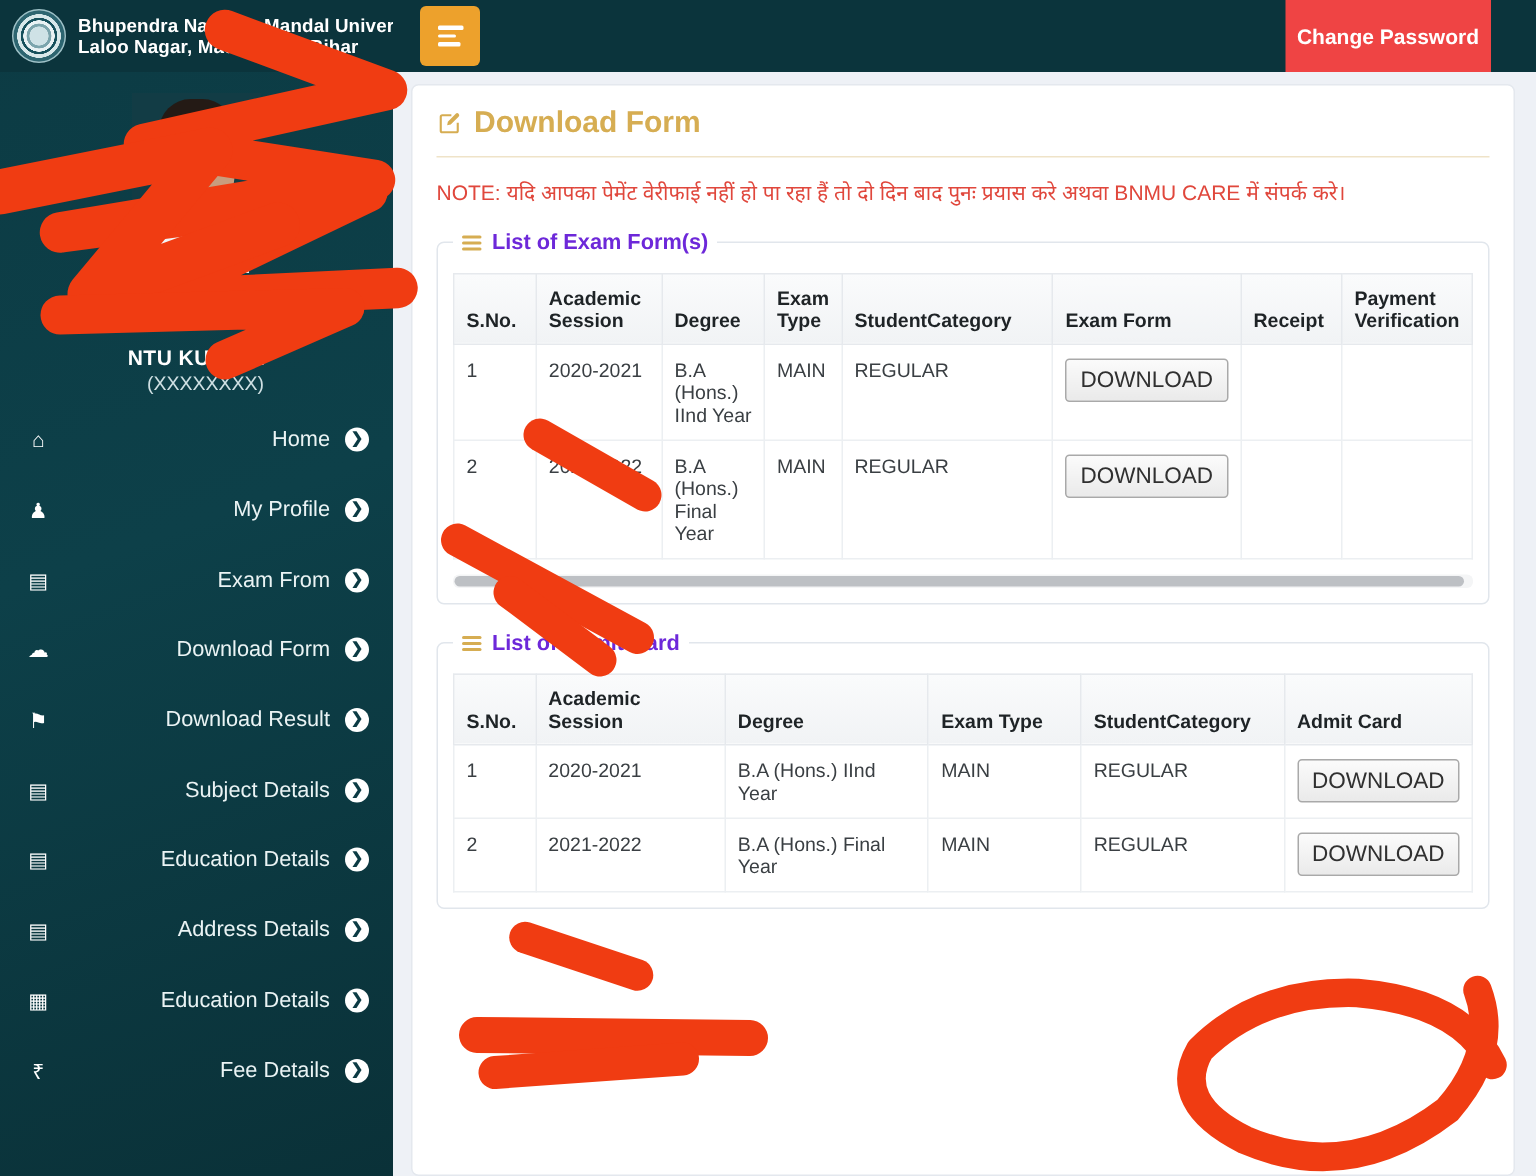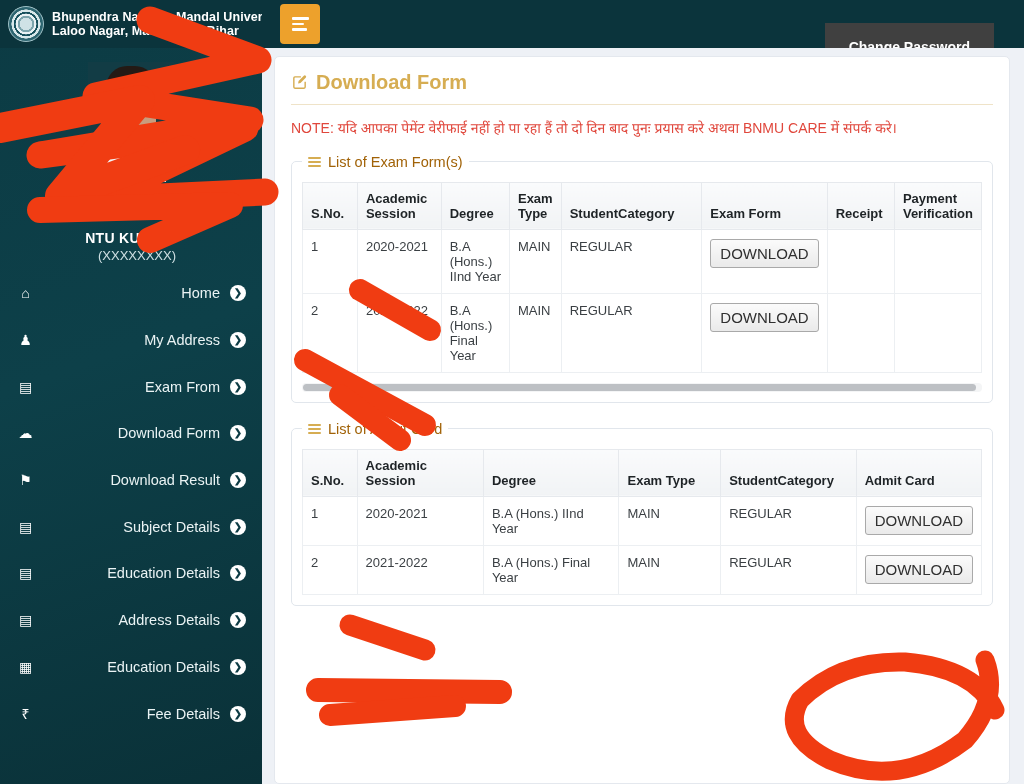--- a/index.html
+++ b/index.html
@@ -97,25 +97,24 @@
     background: #eda12c; border: none; cursor: pointer;
     display: flex; align-items: center; justify-content: center;
   }
   .toggle-btn .bars { width: 17px; }
   .toggle-btn .bars i { display: block; height: 2.6px; background: #fff; margin: 3px 0; border-radius: 1px; }
   .toggle-btn .bars i:nth-child(1) { width: 17px; }
   .toggle-btn .bars i:nth-child(2) { width: 12px; }
   .toggle-btn .bars i:nth-child(3) { width: 15px; }
   .chpass {
     position: absolute; right: 30px; top: 0; height: 48px;
-    background: #404040; color: #ffffff;
+    background: #ef4444; color: #ffffff;
     border: none; cursor: pointer;
-    font-size: 14px; font-weight: bold; padding: 0 24px;
+    font-size: 14px; font-weight: bold; padding: 0 8px;
     font-family: "Liberation Sans", sans-serif;
-    margin-top: 23px;
   }
 
   
   .main {
     position: absolute; left: 262px; top: 48px; right: 0; bottom: 0;
     background: #eef1f6; padding: 8px 14px 0 12px; overflow: hidden;
   }
   .card {
     background: #ffffff; border: 1px solid #e4e8ee; border-radius: 5px;
     padding: 14px 16px 16px 16px; min-height: 728px;
@@ -131,21 +130,21 @@
     color: #e0473c; font-size: 14px; line-height: 1.35;
     margin: 14px 0 16px 0;
     font-family: "Liberation Sans", sans-serif;
   }
 
   fieldset.sect {
     border: 1px solid #e1e6ec; border-radius: 5px;
     margin: 0 0 18px 0; padding: 12px 10px 10px 10px;
   }
   fieldset.sect legend {
-    color: #a16207; font-size: 14.5px; font-weight: normal;
+    color: #6d28d9; font-size: 14.5px; font-weight: bold;
     padding: 0 6px; display: flex; align-items: center; gap: 7px;
   }
   .legend-burger { display: inline-block; width: 13px; }
   .legend-burger i { display: block; height: 1.8px; background: #d6ad52; margin: 2.4px 0; border-radius: 1px; }
 
   table.tbl { width: 100%; border-collapse: collapse; font-size: 13px; color: #2f3437; }
   table.tbl th {
     background: linear-gradient(#fafbfc, #f1f3f5);
     border: 1px solid #e6e9ed; color: #1e2326;
     font-weight: bold; font-size: 13px;
@@ -203,21 +202,21 @@
 
 
     <div class="navlist">
         <div class="navitem">
           <span class="ico">⌂</span>
           <span class="lbl">Home</span>
           <span class="chev">❯</span>
         </div>
         <div class="navitem">
           <span class="ico">♟</span>
-          <span class="lbl">My Address</span>
+          <span class="lbl">My Profile</span>
           <span class="chev">❯</span>
         </div>
         <div class="navitem">
           <span class="ico">▤</span>
           <span class="lbl">Exam From</span>
           <span class="chev">❯</span>
         </div>
         <div class="navitem">
           <span class="ico">☁</span>
           <span class="lbl">Download Form</span>

